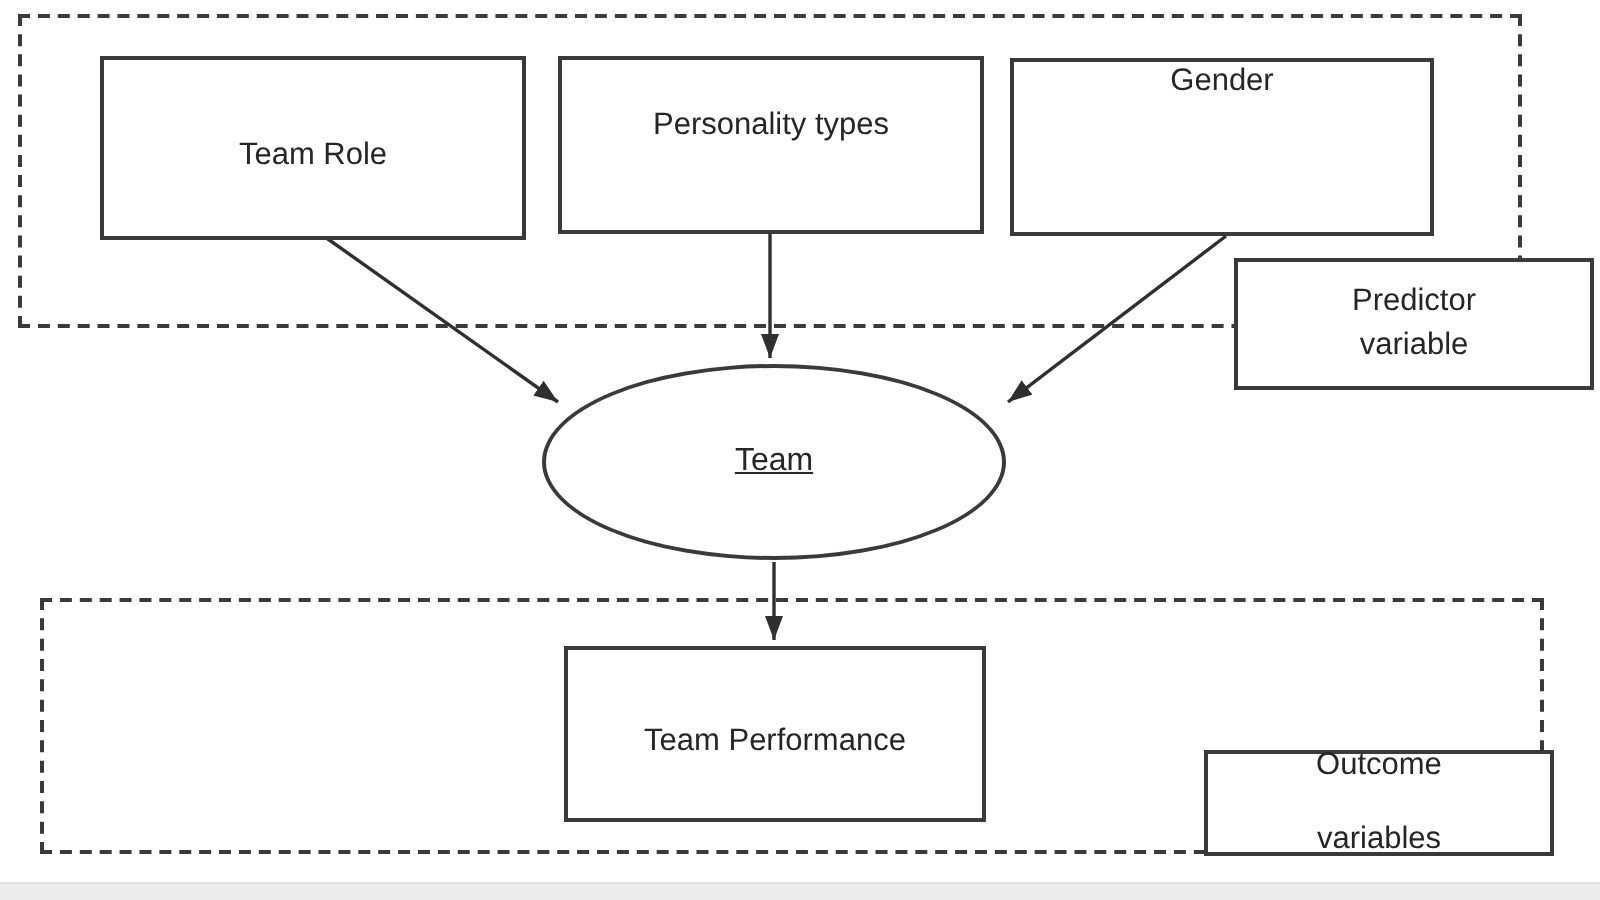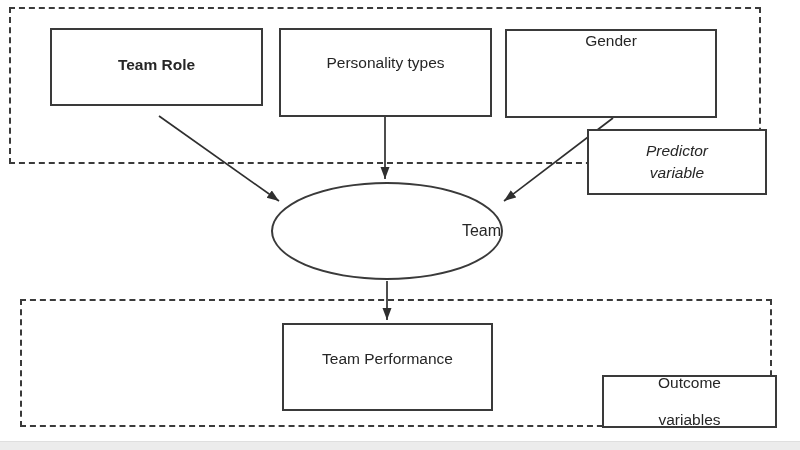--- a/index.html
+++ b/index.html
@@ -29,57 +29,58 @@
     background: #ffffff;
     box-sizing: border-box;
     display: flex;
     flex-direction: column;
     align-items: center;
     justify-content: flex-start;
     font-size: 15.5px;
     line-height: 20px;
     text-align: center;
   }
-  .team-role        { left: 50px;  top: 28px;  width: 213px; height: 78px; padding-top: 25px; font-weight: bold; }
+  .team-role        { left: 50px;  top: 28px;  width: 213px; height: 92px; padding-top: 38px; }
   .personality      { left: 279px; top: 28px;  width: 213px; height: 89px; padding-top: 23px; }
   .gender           { left: 505px; top: 29px;  width: 212px; height: 89px; }
-  .team-performance { left: 282px; top: 323px; width: 211px; height: 88px; padding-top: 24px; }
+  .team-performance { left: 282px; top: 323px; width: 211px; height: 88px; padding-top: 36px; }
 
   .tag {
     position: absolute;
     border: 2px solid #3a3a3a;
     background: #ffffff;
     box-sizing: border-box;
     display: flex;
     flex-direction: column;
     align-items: center;
     justify-content: center;
     font-size: 15.5px;
     line-height: 22px;
     text-align: center;
     z-index: 3;
   }
-  .predictor-tag { left: 587px; top: 129px; width: 180px; height: 66px; font-style: italic; }
+  .predictor-tag { left: 617px; top: 129px; width: 180px; height: 66px; }
   .outcome-tag   { left: 602px; top: 375px; width: 175px; height: 53px; gap: 15px; }
 
   .ellipse-node {
     position: absolute;
     left: 271px; top: 182px; width: 232px; height: 98px;
     border: 2px solid #3a3a3a;
     border-radius: 50%;
     background: #ffffff;
     box-sizing: border-box;
     display: flex;
     flex-direction: column;
-    align-items: flex-end;
+    align-items: center;
     justify-content: center;
     font-size: 16px;
     line-height: 22px;
     text-align: center;
     z-index: 2;
+    text-decoration: underline;
   }
 
   .node, .dashed-box { z-index: 1; }
   .arrows { z-index: 2; pointer-events: none; }
   .node { z-index: 2; }
 
   .footer-strip {
     position: absolute;
     left: 0; top: 441px; width: 800px; height: 9px;
     background: #ececec;

